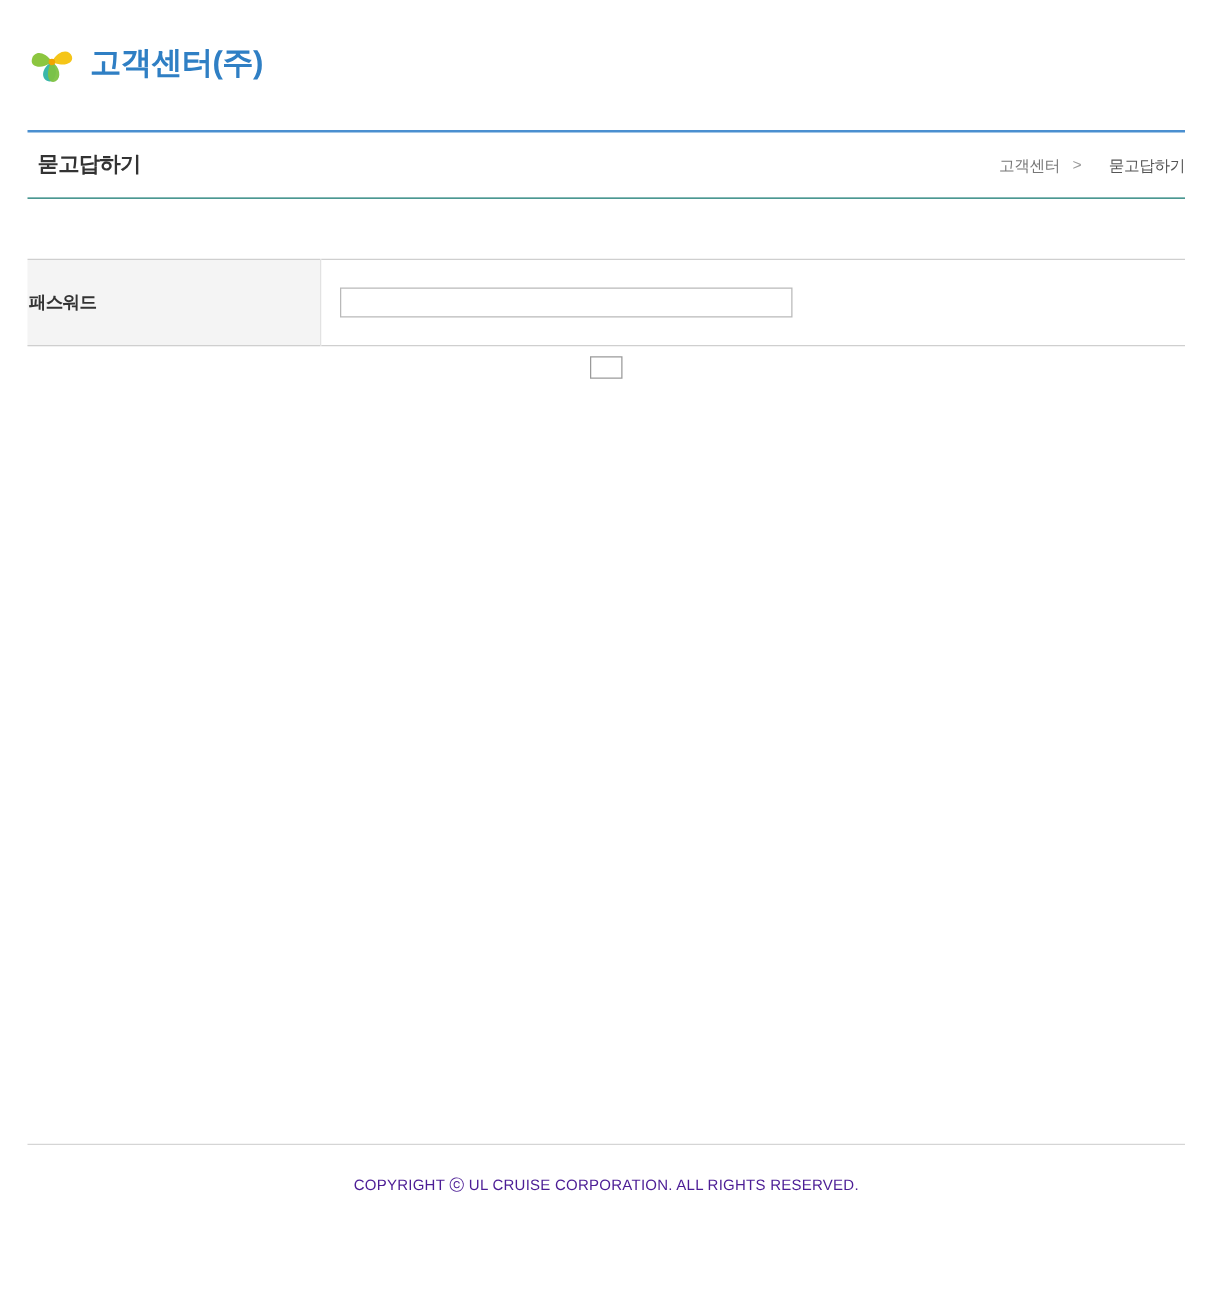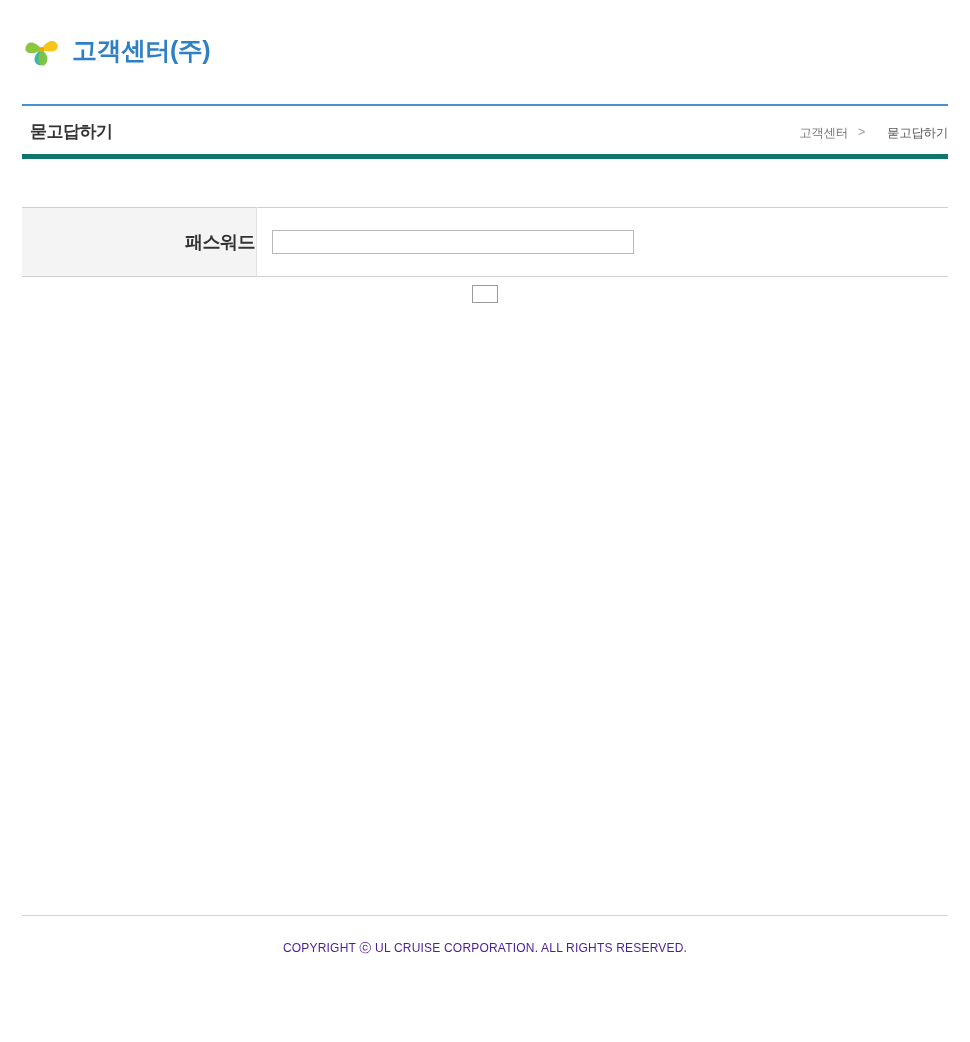--- a/index.html
+++ b/index.html
@@ -48,21 +48,21 @@
   .logo-text .suffix {
     color: #2f7fc4;
   }
 
   
   .title-bar {
     position: relative;
     height: 55px;
     margin: 0 22px;
     border-top: 2px solid #4a8fd0;
-    border-bottom: 5px solid #0f766e;
+    border-bottom: 1px solid #0f766e;
     background: #ffffff;
     box-sizing: border-box;
   }
   .page-title {
     position: absolute;
     left: 8px;
     top: 14px;
     font-size: 17px;
     font-weight: bold;
     color: #333333;
@@ -101,25 +101,25 @@
     border-collapse: collapse;
     border-top: 1px solid #cfcfcf;
     border-bottom: 1px solid #cfcfcf;
     table-layout: fixed;
   }
   .form-table th {
     width: 232px;
     background: #f4f4f4;
     border-right: 1px solid #e2e2e2;
     height: 66px;
-    font-size: 18px;
+    font-size: 14px;
     font-weight: bold;
     color: #333333;
     letter-spacing: -0.5px;
-    text-align: right;
+    text-align: left;
     vertical-align: middle;
   }
   .form-table td {
     height: 66px;
     padding-left: 15px;
     vertical-align: middle;
     background: #ffffff;
   }
   .pw-input {
     width: 352px;

